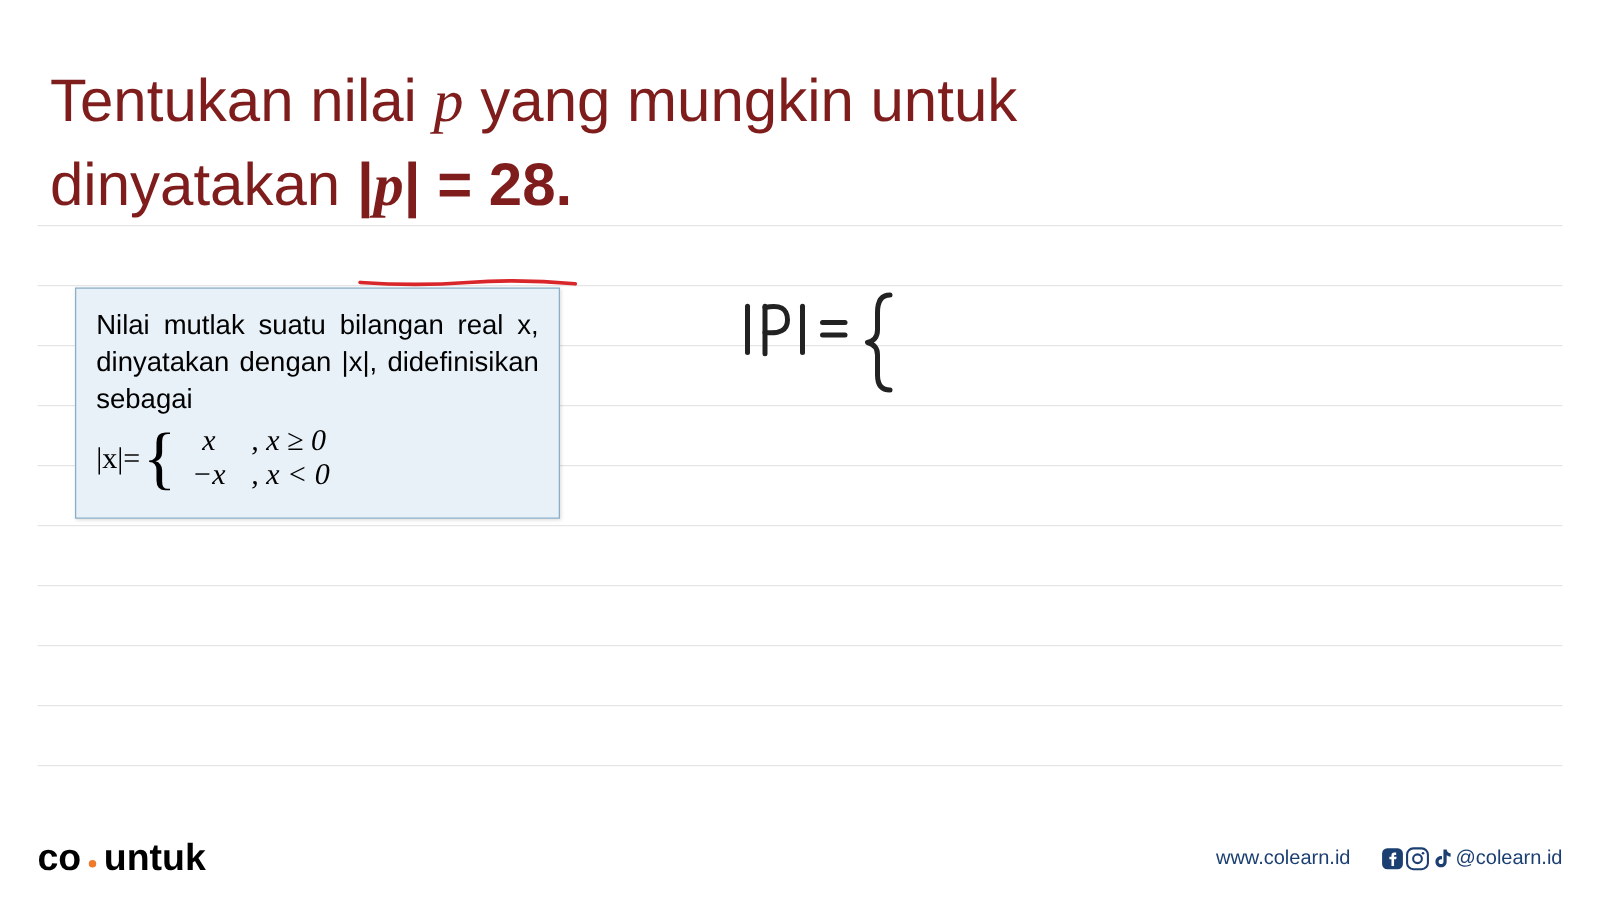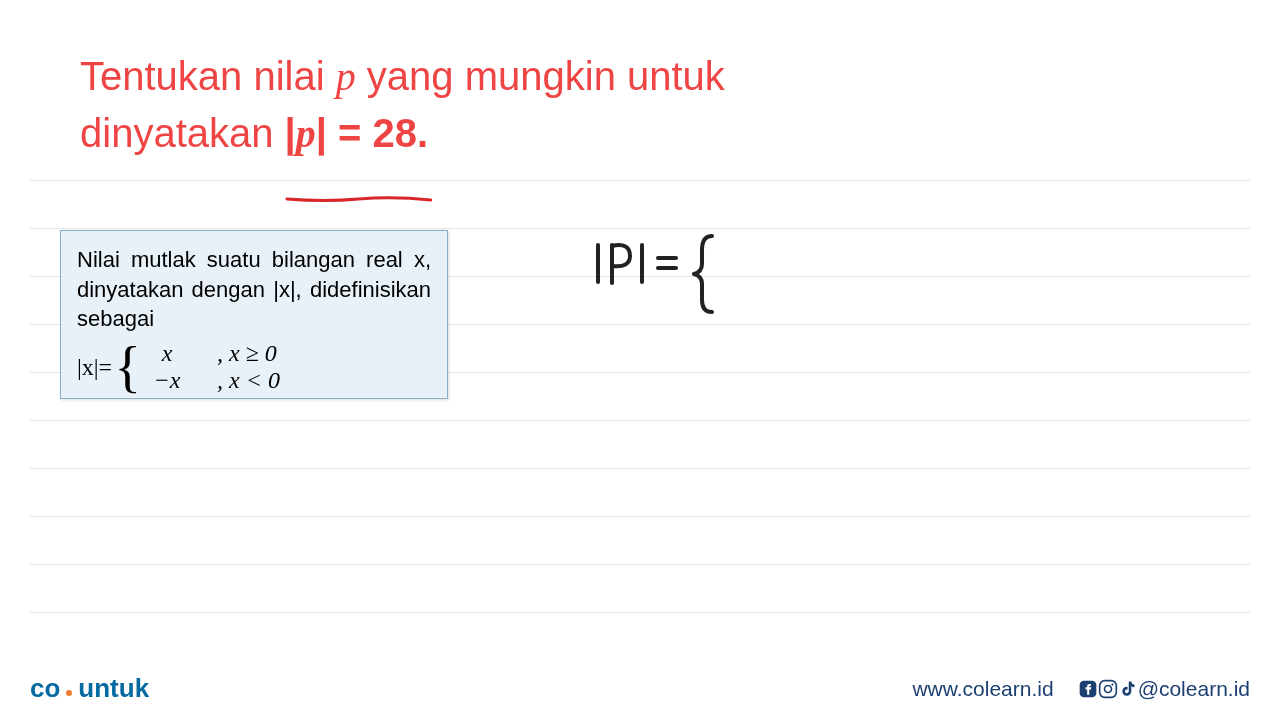--- a/index.html
+++ b/index.html
@@ -10,25 +10,24 @@
       font-family: Arial, Helvetica, sans-serif;
       position: relative;
       overflow: hidden;
     }
     .content {
       padding: 48px 40px 0 40px;
       position: relative;
       z-index: 2;
     }
     .question {
-      font-size: 40px;
+      font-size: 48px;
       line-height: 1.4;
-      color: #ef4444;
+      color: #7f1d1d;
       font-weight: 400;
-      margin-left: 40px;
     }
     .question .italic { font-style: italic; font-family: 'Times New Roman', serif; }
     .underline-wrap {
       display: inline-block;
       position: relative;
       font-weight: bold;
     }
     .red-underline {
       position: absolute;
       left: 0;
@@ -54,21 +53,21 @@
       background: #e5e5e5;
     }
 
     .info-box {
       position: absolute;
       top: 230px;
       left: 60px;
       width: 388px;
       background: #e8f1f8;
       border: 1px solid #8aaec7;
-      padding: 14px 16px 4px 16px;
+      padding: 14px 16px 20px 16px;
       z-index: 3;
       box-shadow: 1px 1px 3px rgba(0,0,0,0.15);
     }
     .info-box .def-text {
       font-size: 22px;
       line-height: 1.35;
       text-align: justify;
       color: #000;
     }
     .info-box .formula-row {
@@ -88,63 +87,63 @@
     .info-box .cases {
       display: flex;
       flex-direction: column;
     }
     .info-box .case-line {
       display: flex;
       align-items: center;
       font-style: italic;
     }
     .info-box .case-val { width: 48px; text-align: center; }
-    .info-box .case-cond { margin-left: 26px; }
+    .info-box .case-cond { margin-left: 10px; }
 
     .handwriting {
       position: absolute;
       top: 230px;
       left: 590px;
       z-index: 3;
     }
 
     .footer {
       position: absolute;
       bottom: 16px;
       left: 30px;
       right: 30px;
       display: flex;
       align-items: center;
       justify-content: space-between;
       z-index: 3;
     }
     .logo {
-      font-size: 26px;
+      font-size: 30px;
       font-weight: 700;
-      color: #0369a1;
+      color: #000000;
       display: flex;
       align-items: center;
       gap: 4px;
     }
     .logo .dot {
       width: 6px;
       height: 6px;
       background: #f07a2b;
       border-radius: 50%;
       display: inline-block;
       margin: 0 2px;
       position: relative;
       top: 4px;
     }
     .footer-right {
       display: flex;
       align-items: center;
       gap: 24px;
       color: #1c3f72;
-      font-size: 21px;
+      font-size: 16px;
     }
     .socials {
       display: flex;
       align-items: center;
       gap: 0;
     }
     .social-icon {
       width: 20px;
       height: 20px;
       display: inline-flex;

